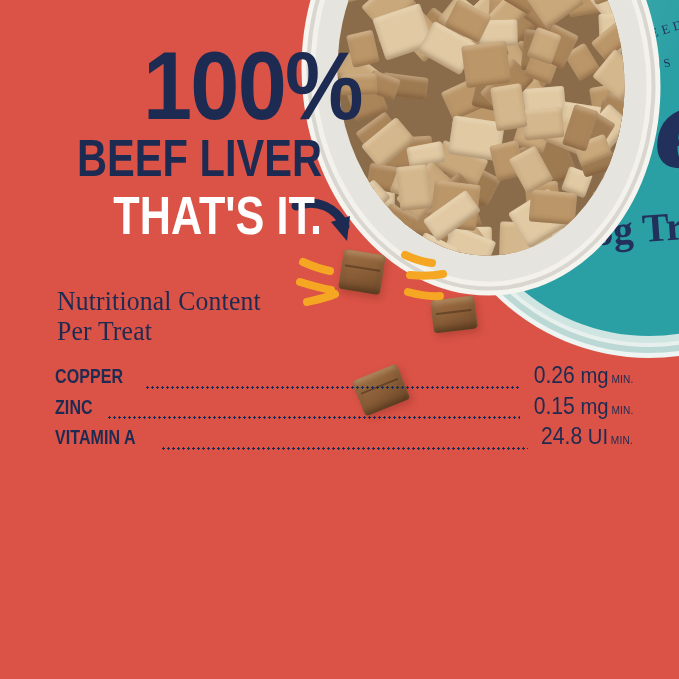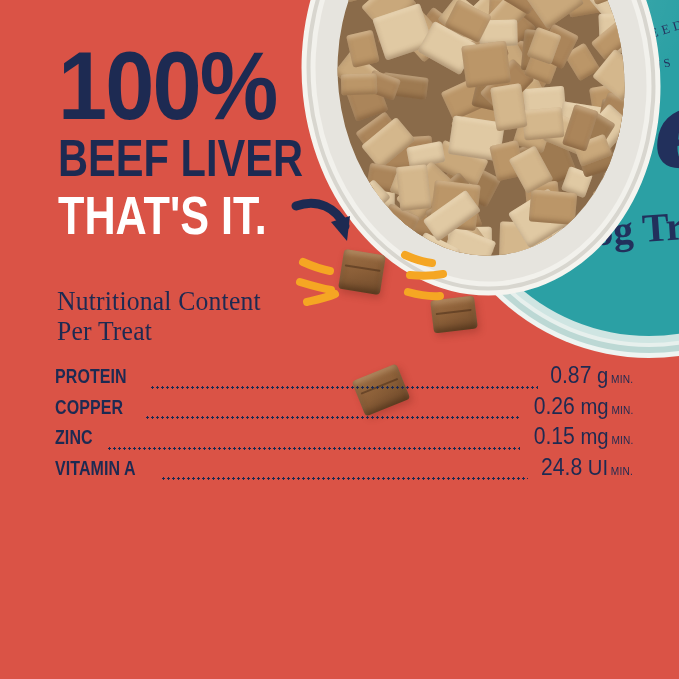--- a/index.html
+++ b/index.html
@@ -160,20 +160,21 @@
 
   
   .accents { position: absolute; inset: 0; pointer-events: none; }
 
   
   .headline {
     position: absolute;
     left: 58px;
     top: 44px;
     width: 330px;
+    text-align: right;
   }
   .h-100 {
     font-family: "Liberation Sans Narrow", "Liberation Sans", sans-serif;
     font-weight: bold;
     font-size: 96px;
     line-height: .88;
     letter-spacing: -2px;
     color: #1d2a52;
     transform: scaleX(.92);
     transform-origin: left center;
@@ -436,25 +437,20 @@
     <div class="h-thats">THAT'S IT.</div>
   </div>
 
   <div class="sect-title">
     <div>Nutritional Content</div>
     <div>Per Treat</div>
   </div>
 
   <div class="nutri" id="nutri">
       <div class="nrow">
-        <div class="nlabel">PROTEIN</div>
-        <div class="leader"></div>
-        <div class="nval"><span>0.87</span><span class="nunit"> g</span><span class="nqual">MIN.</span></div>
-      </div>
-      <div class="nrow">
         <div class="nlabel">COPPER</div>
         <div class="leader"></div>
         <div class="nval"><span>0.26</span><span class="nunit"> mg</span><span class="nqual">MIN.</span></div>
       </div>
       <div class="nrow">
         <div class="nlabel">ZINC</div>
         <div class="leader"></div>
         <div class="nval"><span>0.15</span><span class="nunit"> mg</span><span class="nqual">MIN.</span></div>
       </div>
       <div class="nrow">

